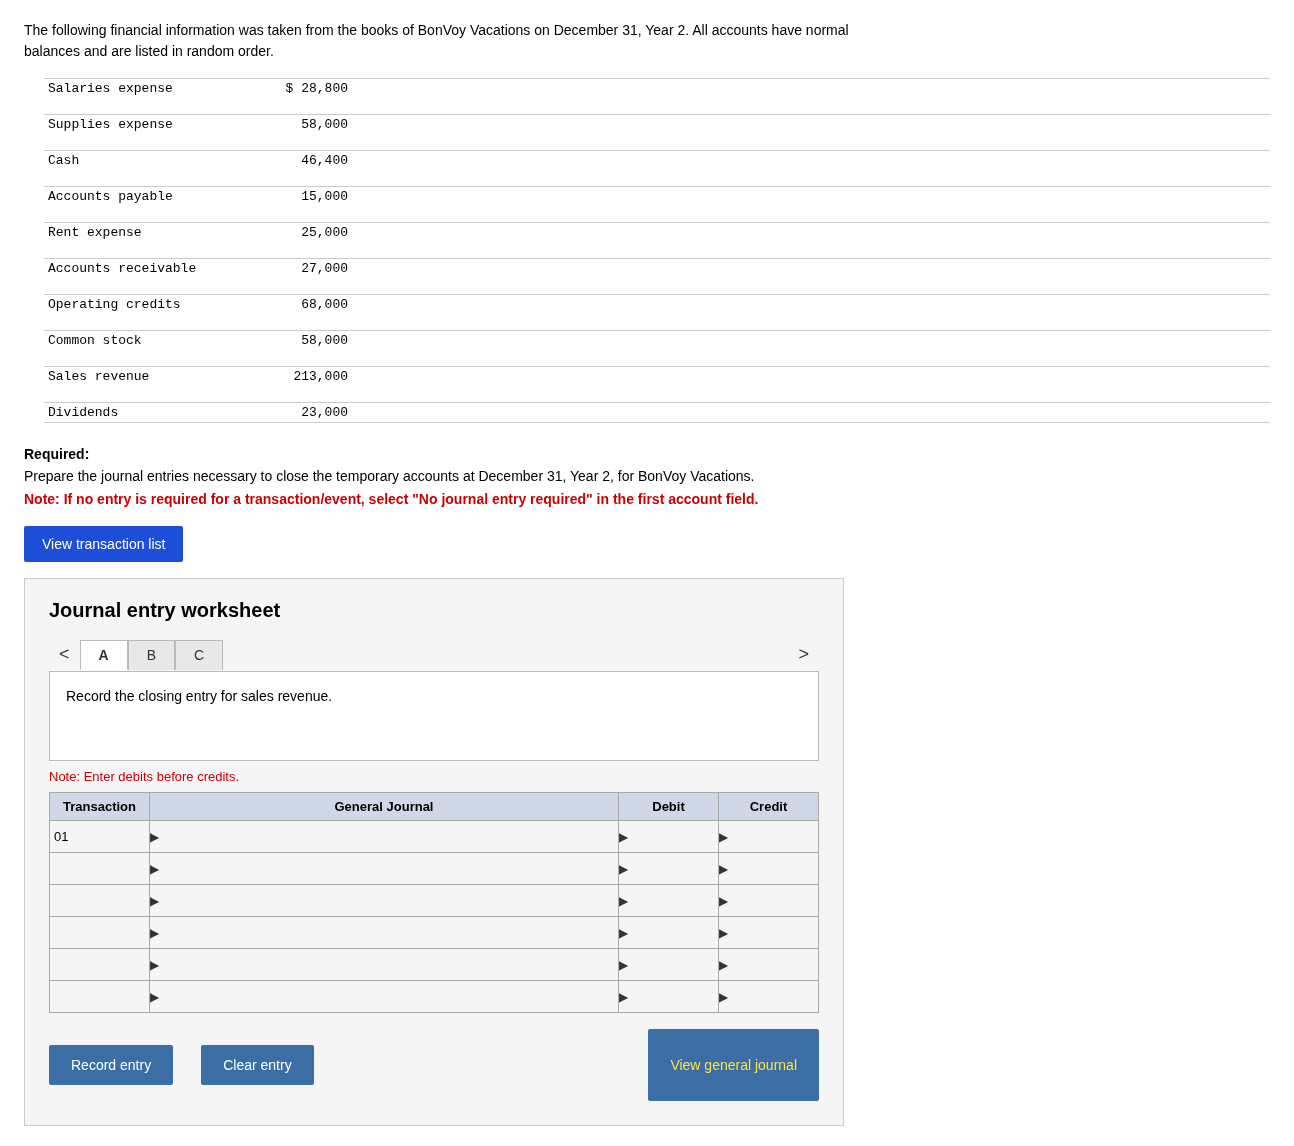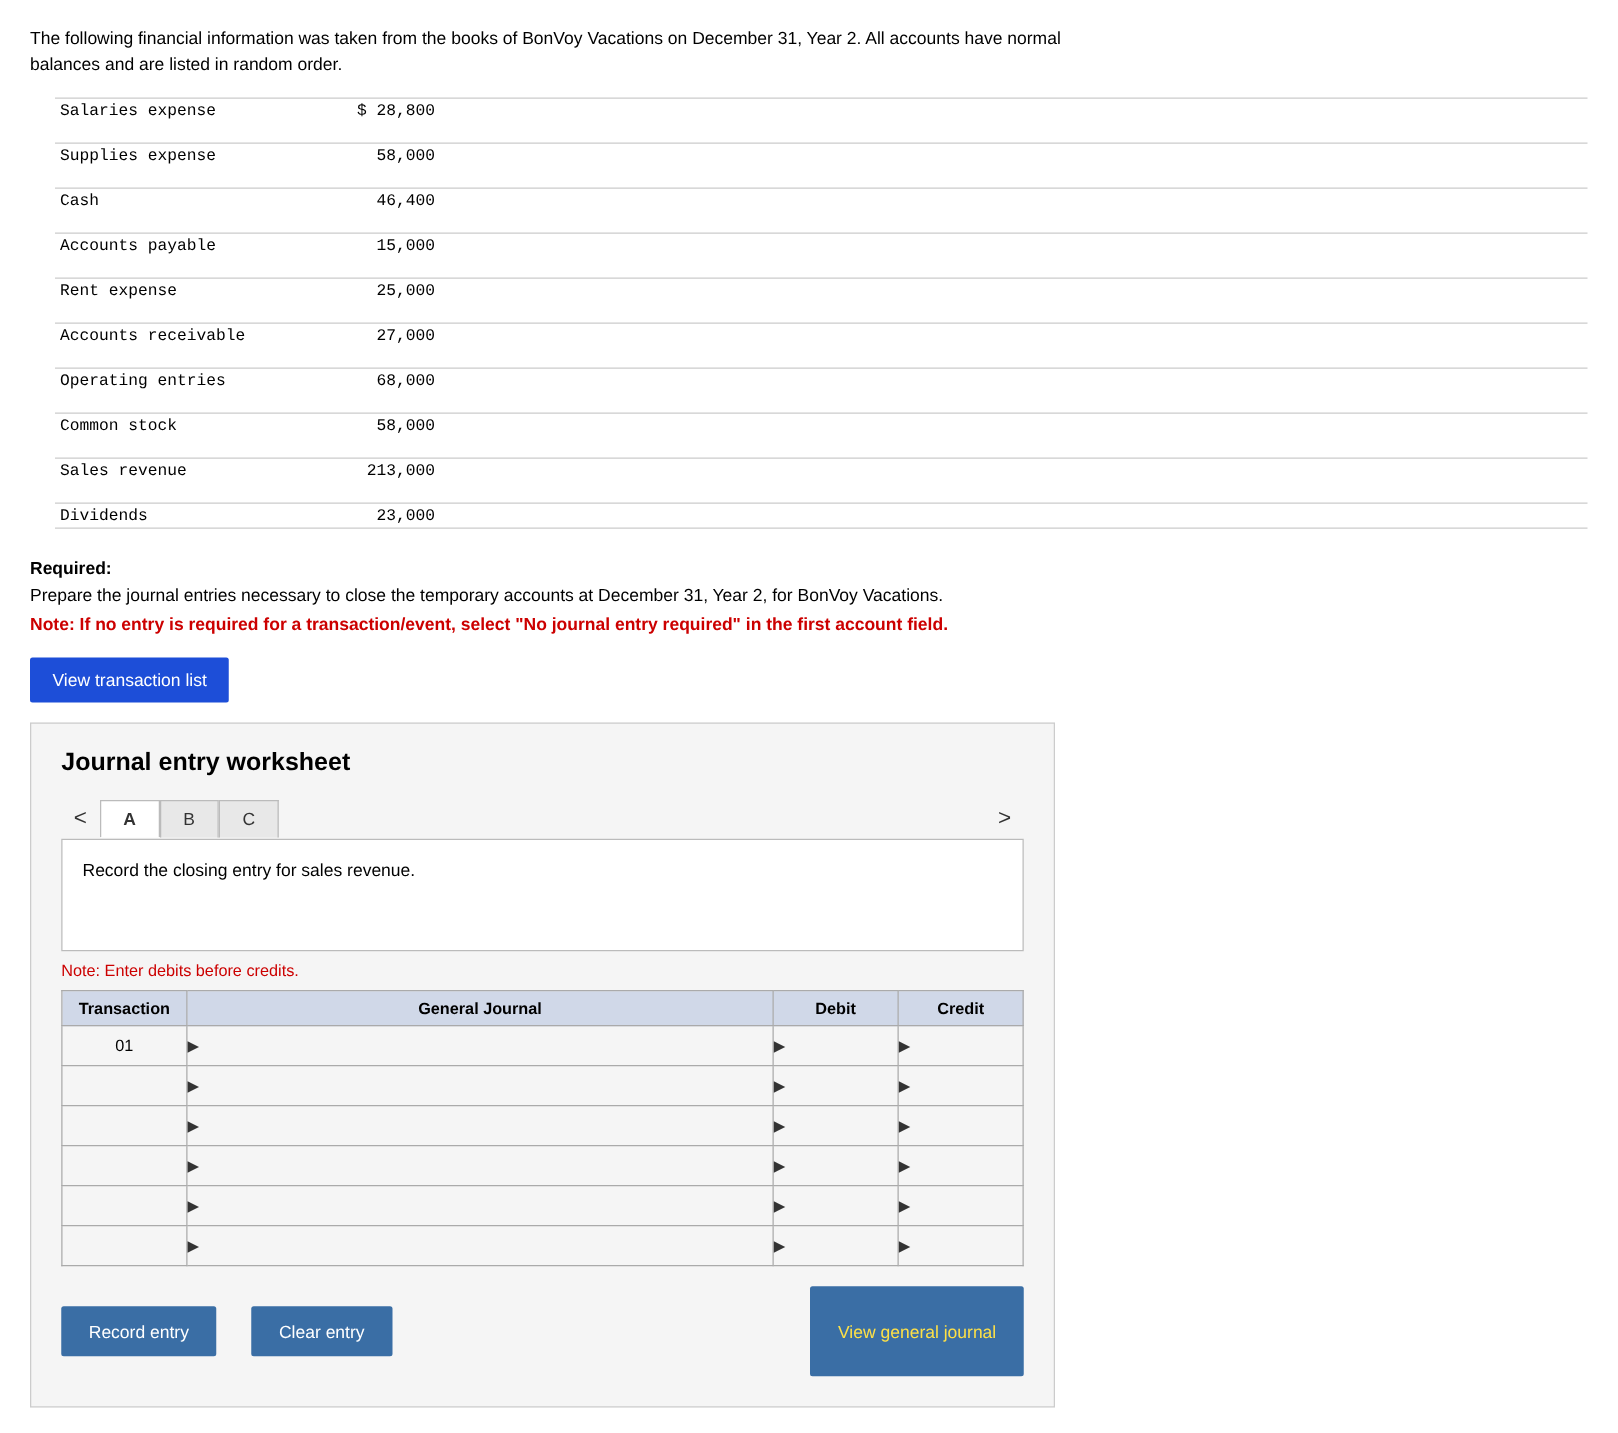--- a/index.html
+++ b/index.html
@@ -140,21 +140,20 @@
     }
     .journal-table th.th-credit {
       width: 100px;
     }
     .journal-table td {
       border: 1px solid #aaa;
       padding: 0;
       height: 32px;
     }
     .journal-table td.td-transaction {
-      text-align: center;
       font-size: 13px;
       padding: 4px;
       vertical-align: middle;
     }
     .journal-table td.td-input-cell {
       padding: 0;
     }
     .journal-table td input[type="text"] {
       width: 100%;
       height: 100%;
@@ -245,21 +244,21 @@
     </div>
     <div class="row">
       <span class="label">Rent expense</span>
       <span class="value">25,000</span>
     </div>
     <div class="row">
       <span class="label">Accounts receivable</span>
       <span class="value">27,000</span>
     </div>
     <div class="row">
-      <span class="label">Operating entries</span>
+      <span class="label">Operating credits</span>
       <span class="value">68,000</span>
     </div>
     <div class="row">
       <span class="label">Common stock</span>
       <span class="value">58,000</span>
     </div>
     <div class="row">
       <span class="label">Sales revenue</span>
       <span class="value">213,000</span>
     </div>

